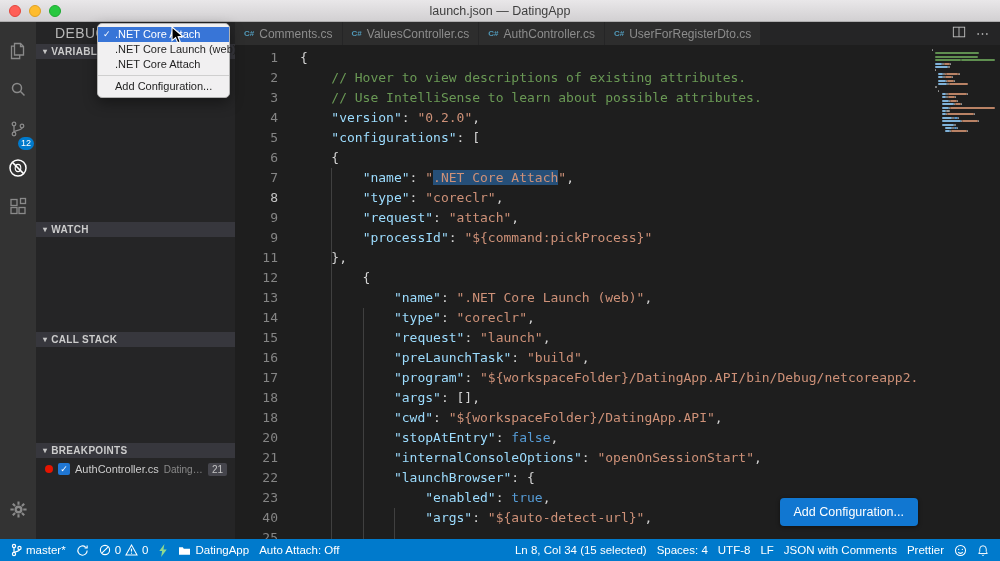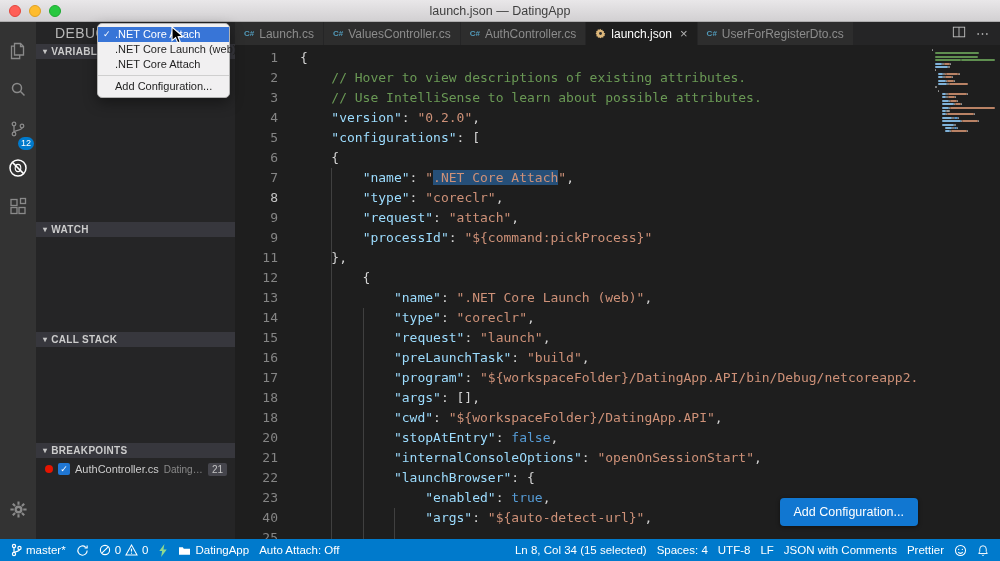--- a/index.html
+++ b/index.html
@@ -183,39 +183,29 @@
         <span class="bp-line">21</span>
       </div>
     </div>
   </div>
 
   <div class="editorwrap">
     <div class="tabsbar">
       <div class="tab-list">
           <div class="tab">
             <span class="tab-icon cs">C#</span>
-            <span class="tab-label">Launch.cs</span>
+            <span class="tab-label">Comments.cs</span>
           </div>
           <div class="tab">
             <span class="tab-icon cs">C#</span>
             <span class="tab-label">ValuesController.cs</span>
           </div>
           <div class="tab">
             <span class="tab-icon cs">C#</span>
             <span class="tab-label">AuthController.cs</span>
-          </div>
-          <div class="tab active">
-            <span class="tab-icon">
-              <svg width="11" height="11" viewBox="0 0 16 16">
-                <path fill="#dcb67a" d="M8 1l.9 1.9 2-.5.3 2.1 2.1.3-.5 2L15 8l-1.2 1.7.5 2-2.1.3-.3 2.1-2-.5L8 15l-1.7-1.2-2 .5-.3-2.1-2.1-.3.5-2L1 8l1.2-1.7-.5-2 2.1-.3.3-2.1 2 .5z"></path>
-                <circle cx="8" cy="8" r="2.1" fill="#2d2d2d"></circle>
-              </svg>
-            </span>
-            <span class="tab-label">launch.json</span>
-            <span class="tab-close">×</span>
           </div>
           <div class="tab">
             <span class="tab-icon cs">C#</span>
             <span class="tab-label">UserForRegisterDto.cs</span>
           </div>
         </div>
       <div class="tab-actions">
         <span>
           <svg width="14" height="14" viewBox="0 0 16 16" fill="none" stroke="#c5c5c5">
               <rect x="1.5" y="2.5" width="13" height="11"></rect>

